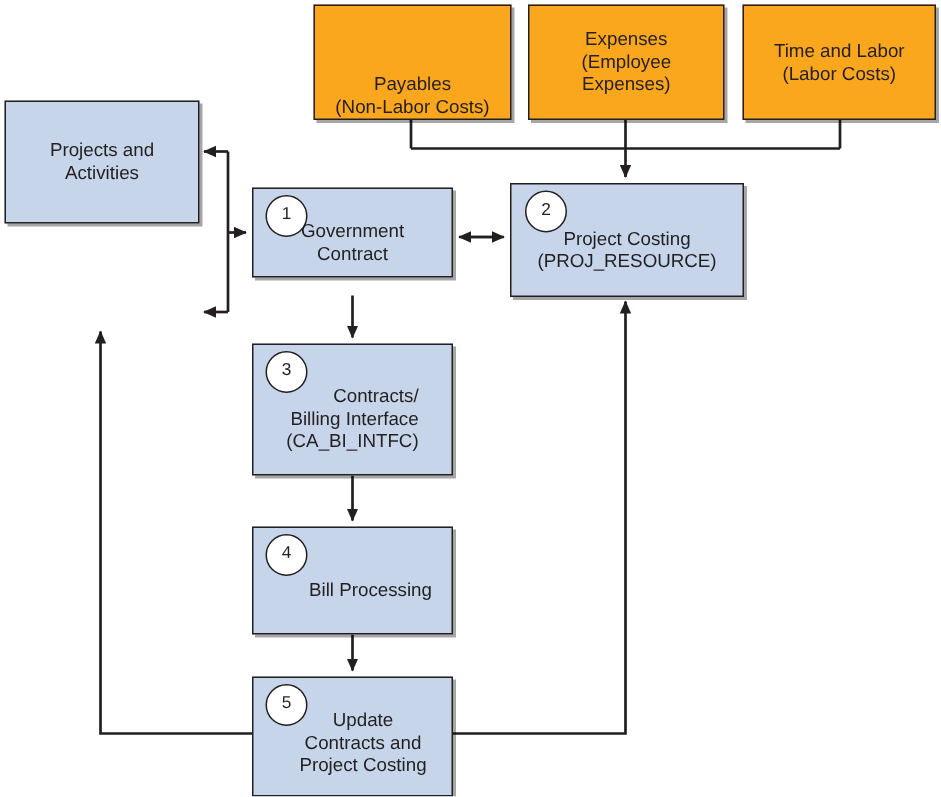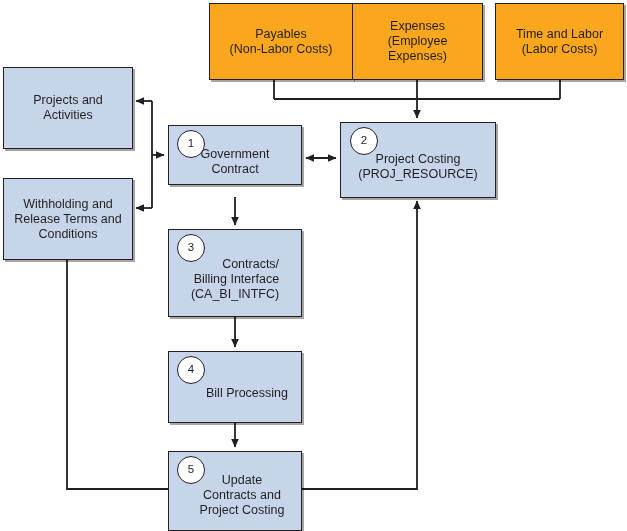--- a/index.html
+++ b/index.html
@@ -68,46 +68,41 @@
       <path d="M235,197 L235,225" marker-end="url(#ah)"></path>
       <path d="M235,317 L235,347" marker-end="url(#ah)"></path>
       <path d="M235,423 L235,447" marker-end="url(#ah)"></path>
 
       <path d="M168,489 L67,489 L67,221" marker-end="url(#ah)"></path>
 
       <path d="M302,489 L417,489 L417,201" marker-end="url(#ah)"></path>
     </g>
   </svg>
 
-  <div class="node orange" style="left:209px;top:3px;width:144px;height:77px;">
+  <div class="node orange" style="left:209px;top:3px;width:132px;height:77px;align-items:flex-end;">
     <span class="label">Payables
 (Non-Labor Costs)</span>
   </div>
 
   <div class="node orange" style="left:352px;top:3px;width:131px;height:77px;">
     <span class="label">Expenses
 (Employee
 Expenses)</span>
   </div>
 
   <div class="node blue" style="left:3px;top:67px;width:130px;height:82px;">
     <span class="label">Projects and
 Activities</span>
   </div>
 
   <div class="node orange" style="left:495px;top:3px;width:129px;height:77px;">
     <span class="label">Time and Labor
 (Labor Costs)</span>
   </div>
 
-  <div class="node blue" style="left:3px;top:178px;width:130px;height:82px;">
-    <span class="label">Withholding and
-Release Terms and
-Conditions</span>
-  </div>
 
   <div class="node blue" style="left:168px;top:125px;width:134px;height:60px;">
     <span class="label" style="margin-top:14px;">Government
 Contract</span>
   </div>
   <div class="badge" style="left:177px;top:130px;">
     <span>1</span>
   </div>
 
   <div class="node blue" style="left:340px;top:122px;width:156px;height:76px;">

